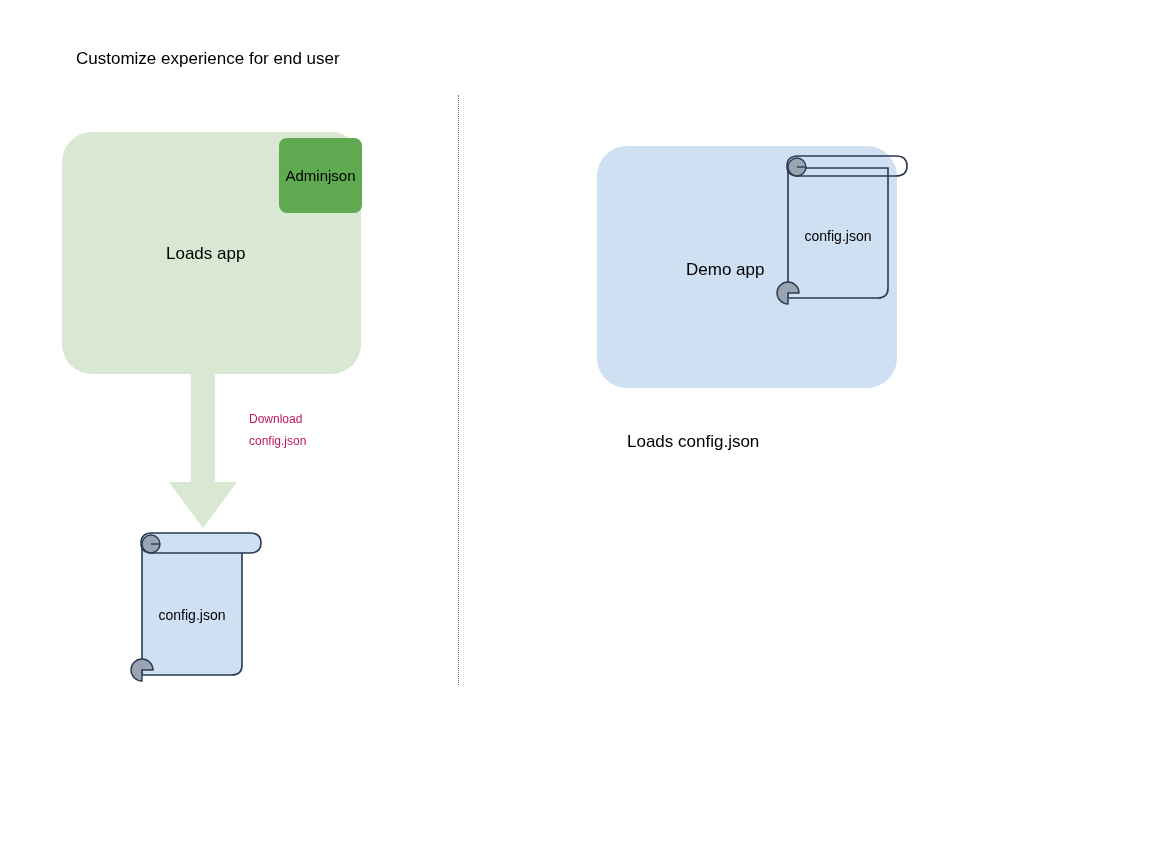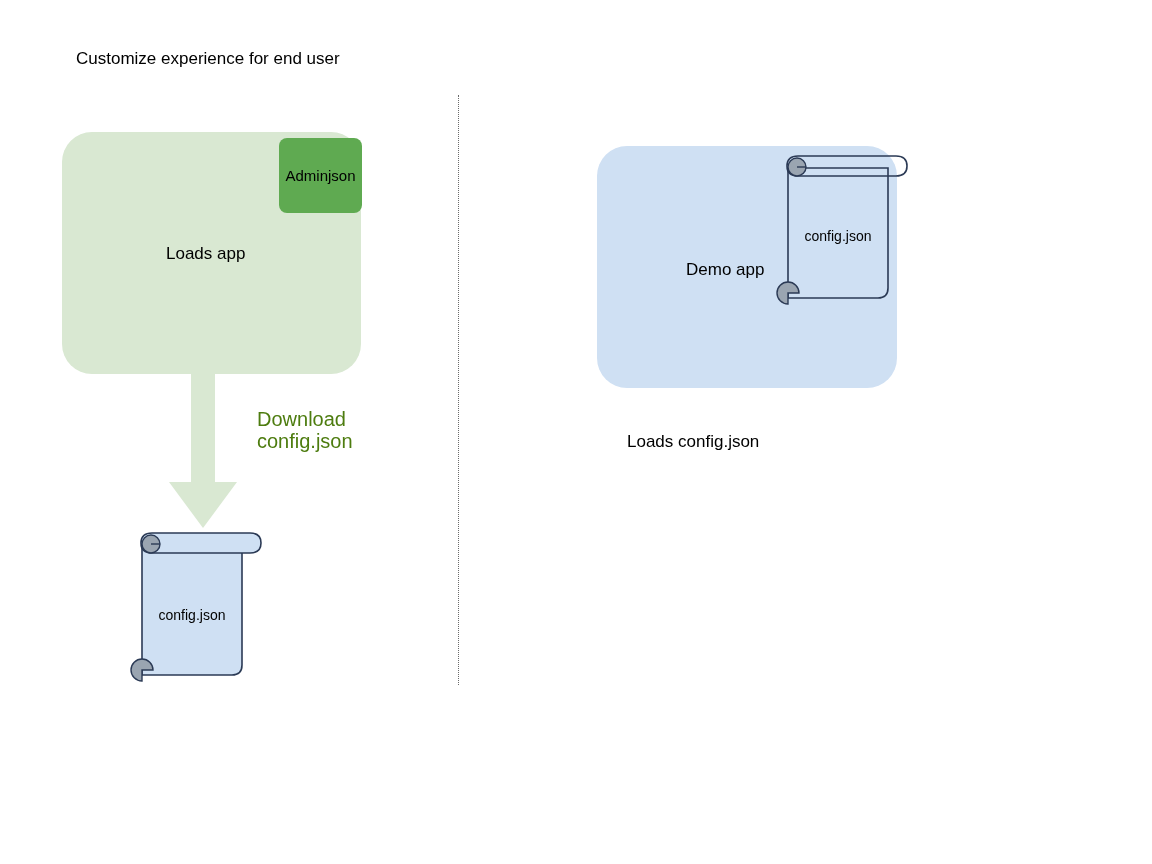--- a/index.html
+++ b/index.html
@@ -96,25 +96,24 @@
     position: absolute;
     left: 169px;
     top: 370px;
     width: 68px;
     height: 158px;
   }
   .arrow-label {
     position: absolute;
     left: 249px;
     top: 408px;
-    font-size: 20px;
+    font-size: 12px;
     line-height: 22px;
-    color: #4d7c0f;
+    color: #be185d;
     white-space: nowrap;
-    margin-left: 8px;
   }
 
   
   .scroll-shape { position: absolute; }
   #scroll-left  { left: 118px; top: 527px; width: 148px; height: 162px; }
   #scroll-right { left: 772px; top: 150px; width: 140px; height: 158px; }
 
   
   #loads-caption {
     position: absolute;

